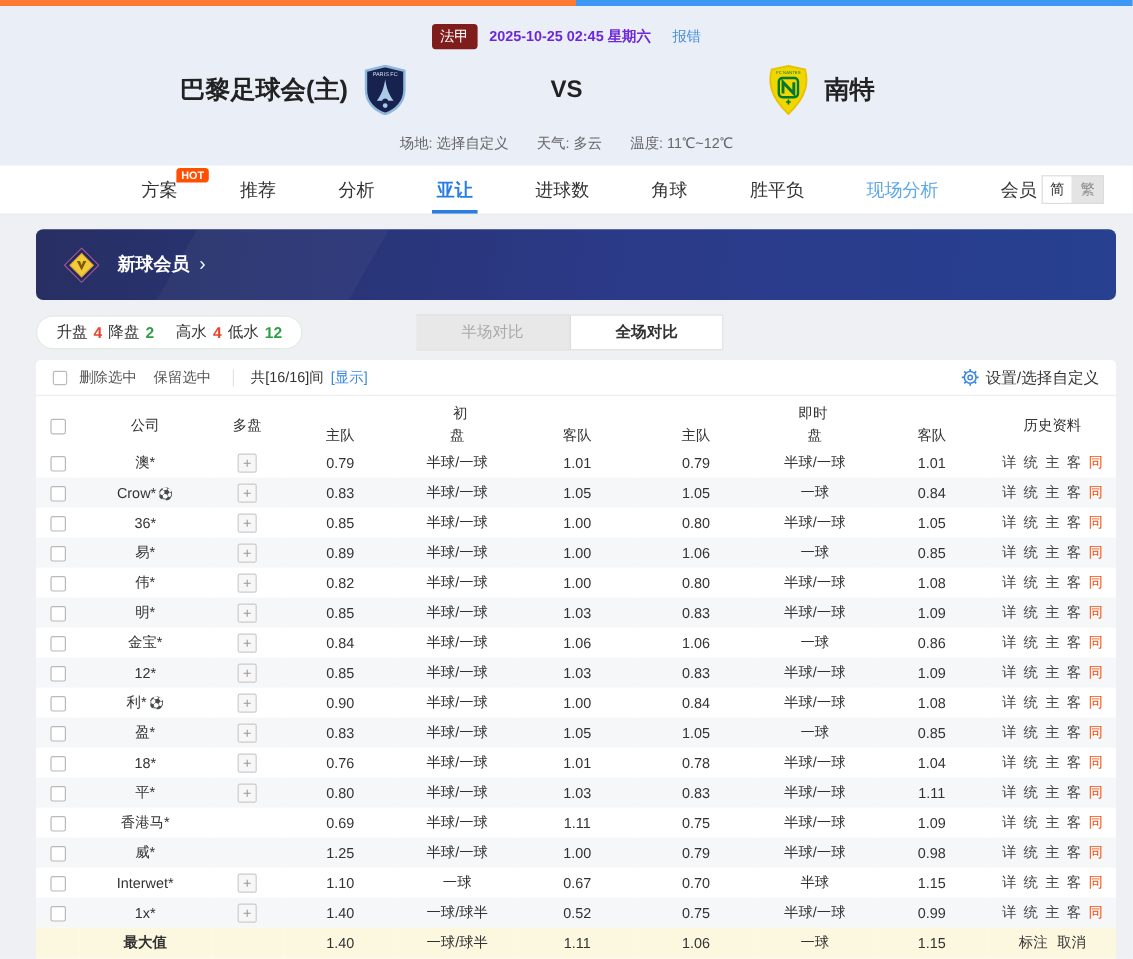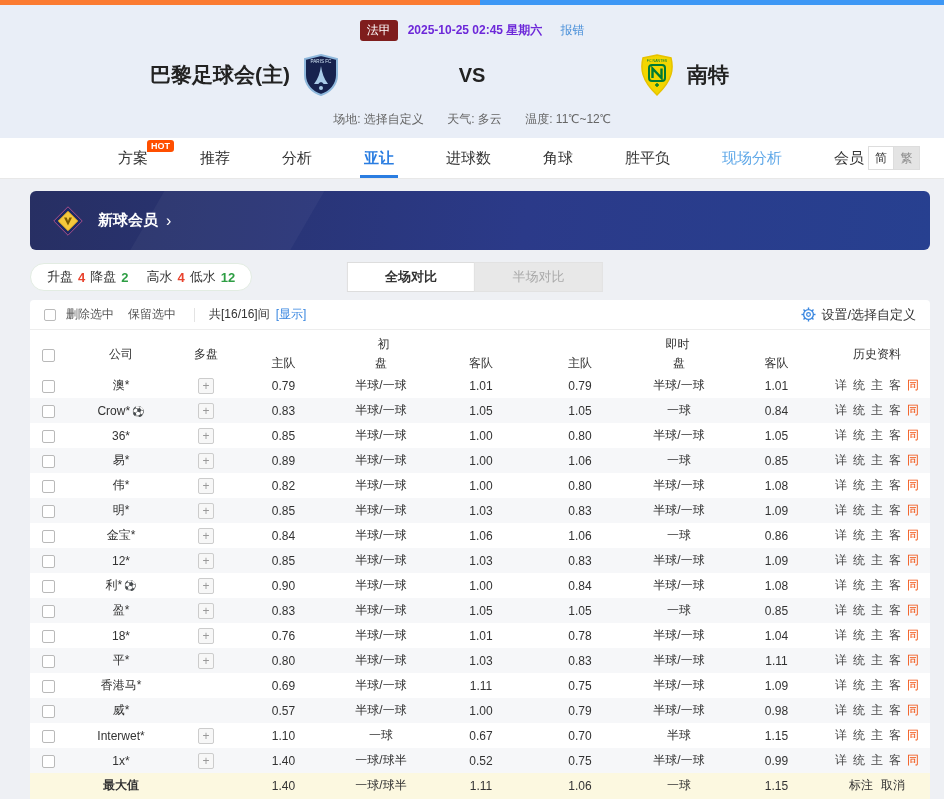--- a/index.html
+++ b/index.html
@@ -187,22 +187,22 @@
     <span class="filter-num red">4</span>
     <span class="filter-label">降盘</span>
     <span class="filter-num green">2</span>
     <span class="filter-gap"></span>
     <span class="filter-label">高水</span>
     <span class="filter-num red">4</span>
     <span class="filter-label">低水</span>
     <span class="filter-num green">12</span>
   </div>
   <div class="scope-toggle">
+    <div class="scope-btn off">半场对比</div>
     <div class="scope-btn on">全场对比</div>
-    <div class="scope-btn off">半场对比</div>
   </div>
 </div>
 
 <div class="card">
   <div class="toolbar">
     <span class="cbx-ind"></span>
     <span class="toolbar-link">删除选中</span>
     <span class="toolbar-link">保留选中</span>
     <span class="toolbar-div"></span>
     <span class="count-text">共[16/16]间</span>
@@ -437,21 +437,21 @@
     <td>半球/一球</td>
     <td>1.09</td>
     <td class="hist">
       <span class="hl">详</span><span class="hl">统</span><span class="hl">主</span><span class="hl">客</span><span class="hl dup">同</span>
     </td>
   </tr>
         <tr class="data-row alt">
     <td><span class="cbx"></span></td>
     <td><span>威*</span></td>
     <td><span class="multi-btn hidden"></span></td>
-    <td>0.57</td>
+    <td>1.25</td>
     <td>半球/一球</td>
     <td>1.00</td>
     <td>0.79</td>
     <td>半球/一球</td>
     <td>0.98</td>
     <td class="hist">
       <span class="hl">详</span><span class="hl">统</span><span class="hl">主</span><span class="hl">客</span><span class="hl dup">同</span>
     </td>
   </tr>
         <tr class="data-row">

